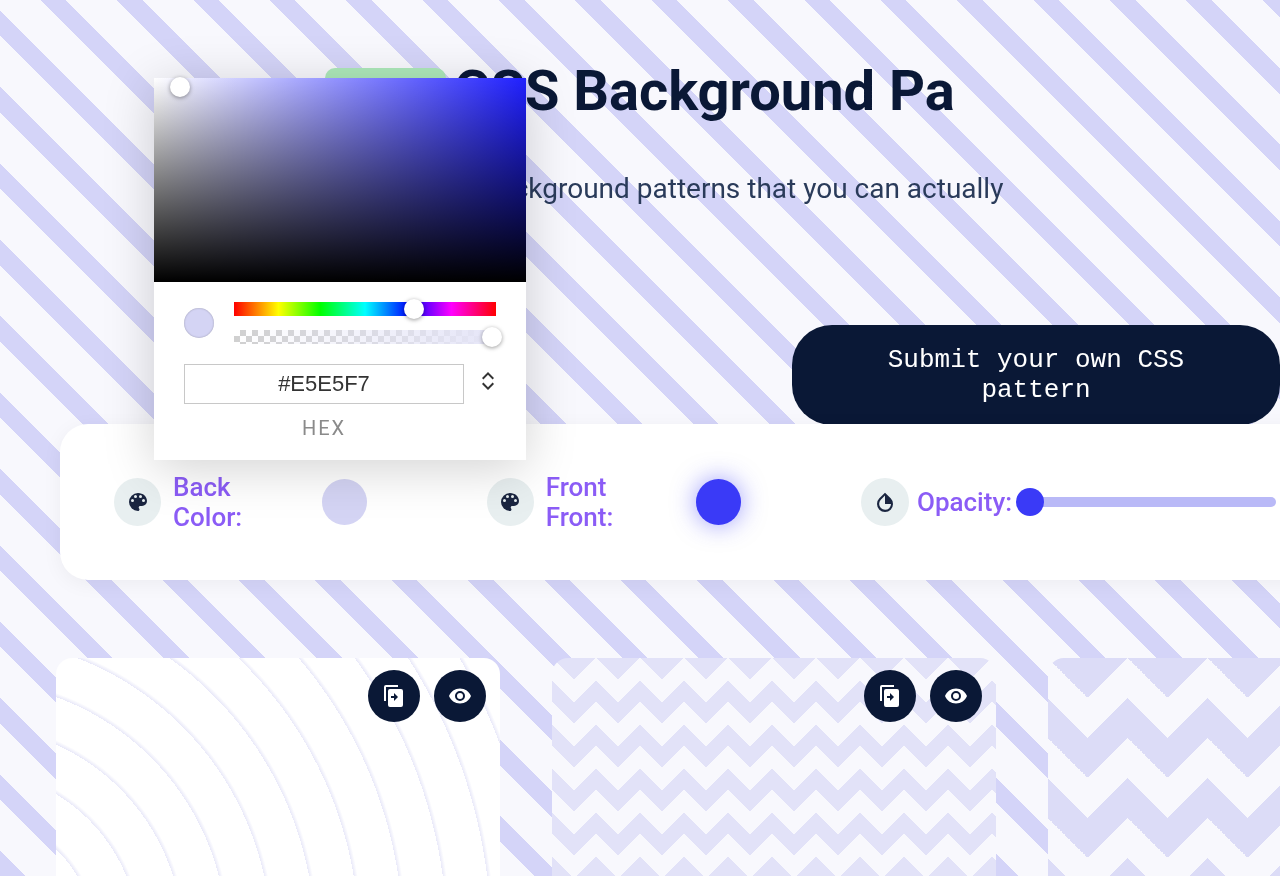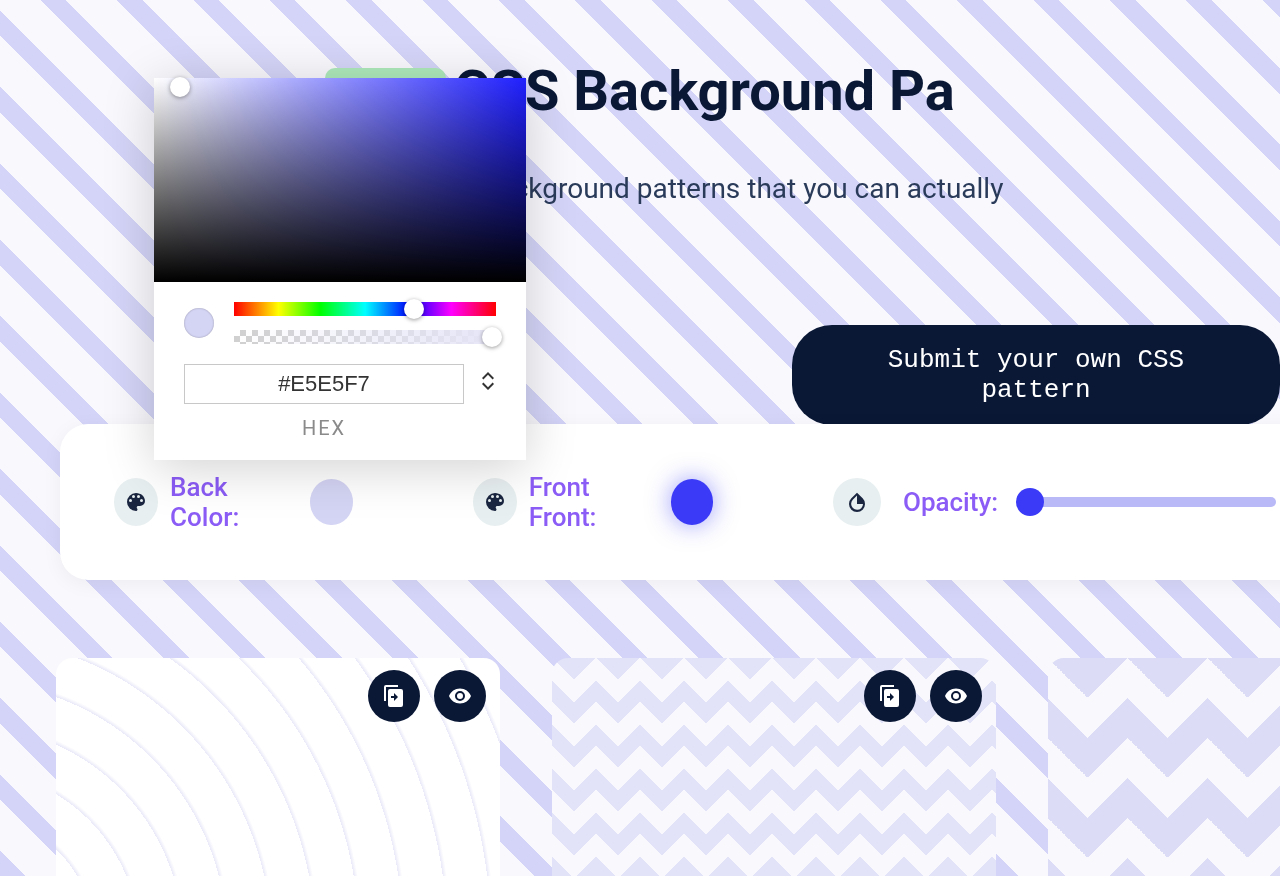--- a/index.html
+++ b/index.html
@@ -107,21 +107,21 @@
 .color-swatch.back {
   background: #d4d4f4;
 }
 .color-swatch.front {
   background: #3a3af7;
   box-shadow: 0 0 24px rgba(58,58,247,0.5);
 }
 .opacity-group {
   display: flex;
   align-items: center;
-  gap: 22px;
+  gap: 8px;
 }
 .slider {
   position: relative;
   width: 256px;
   height: 10px;
   background: #b9b9f7;
   border-radius: 10px;
 }
 .slider-thumb {
   position: absolute;

